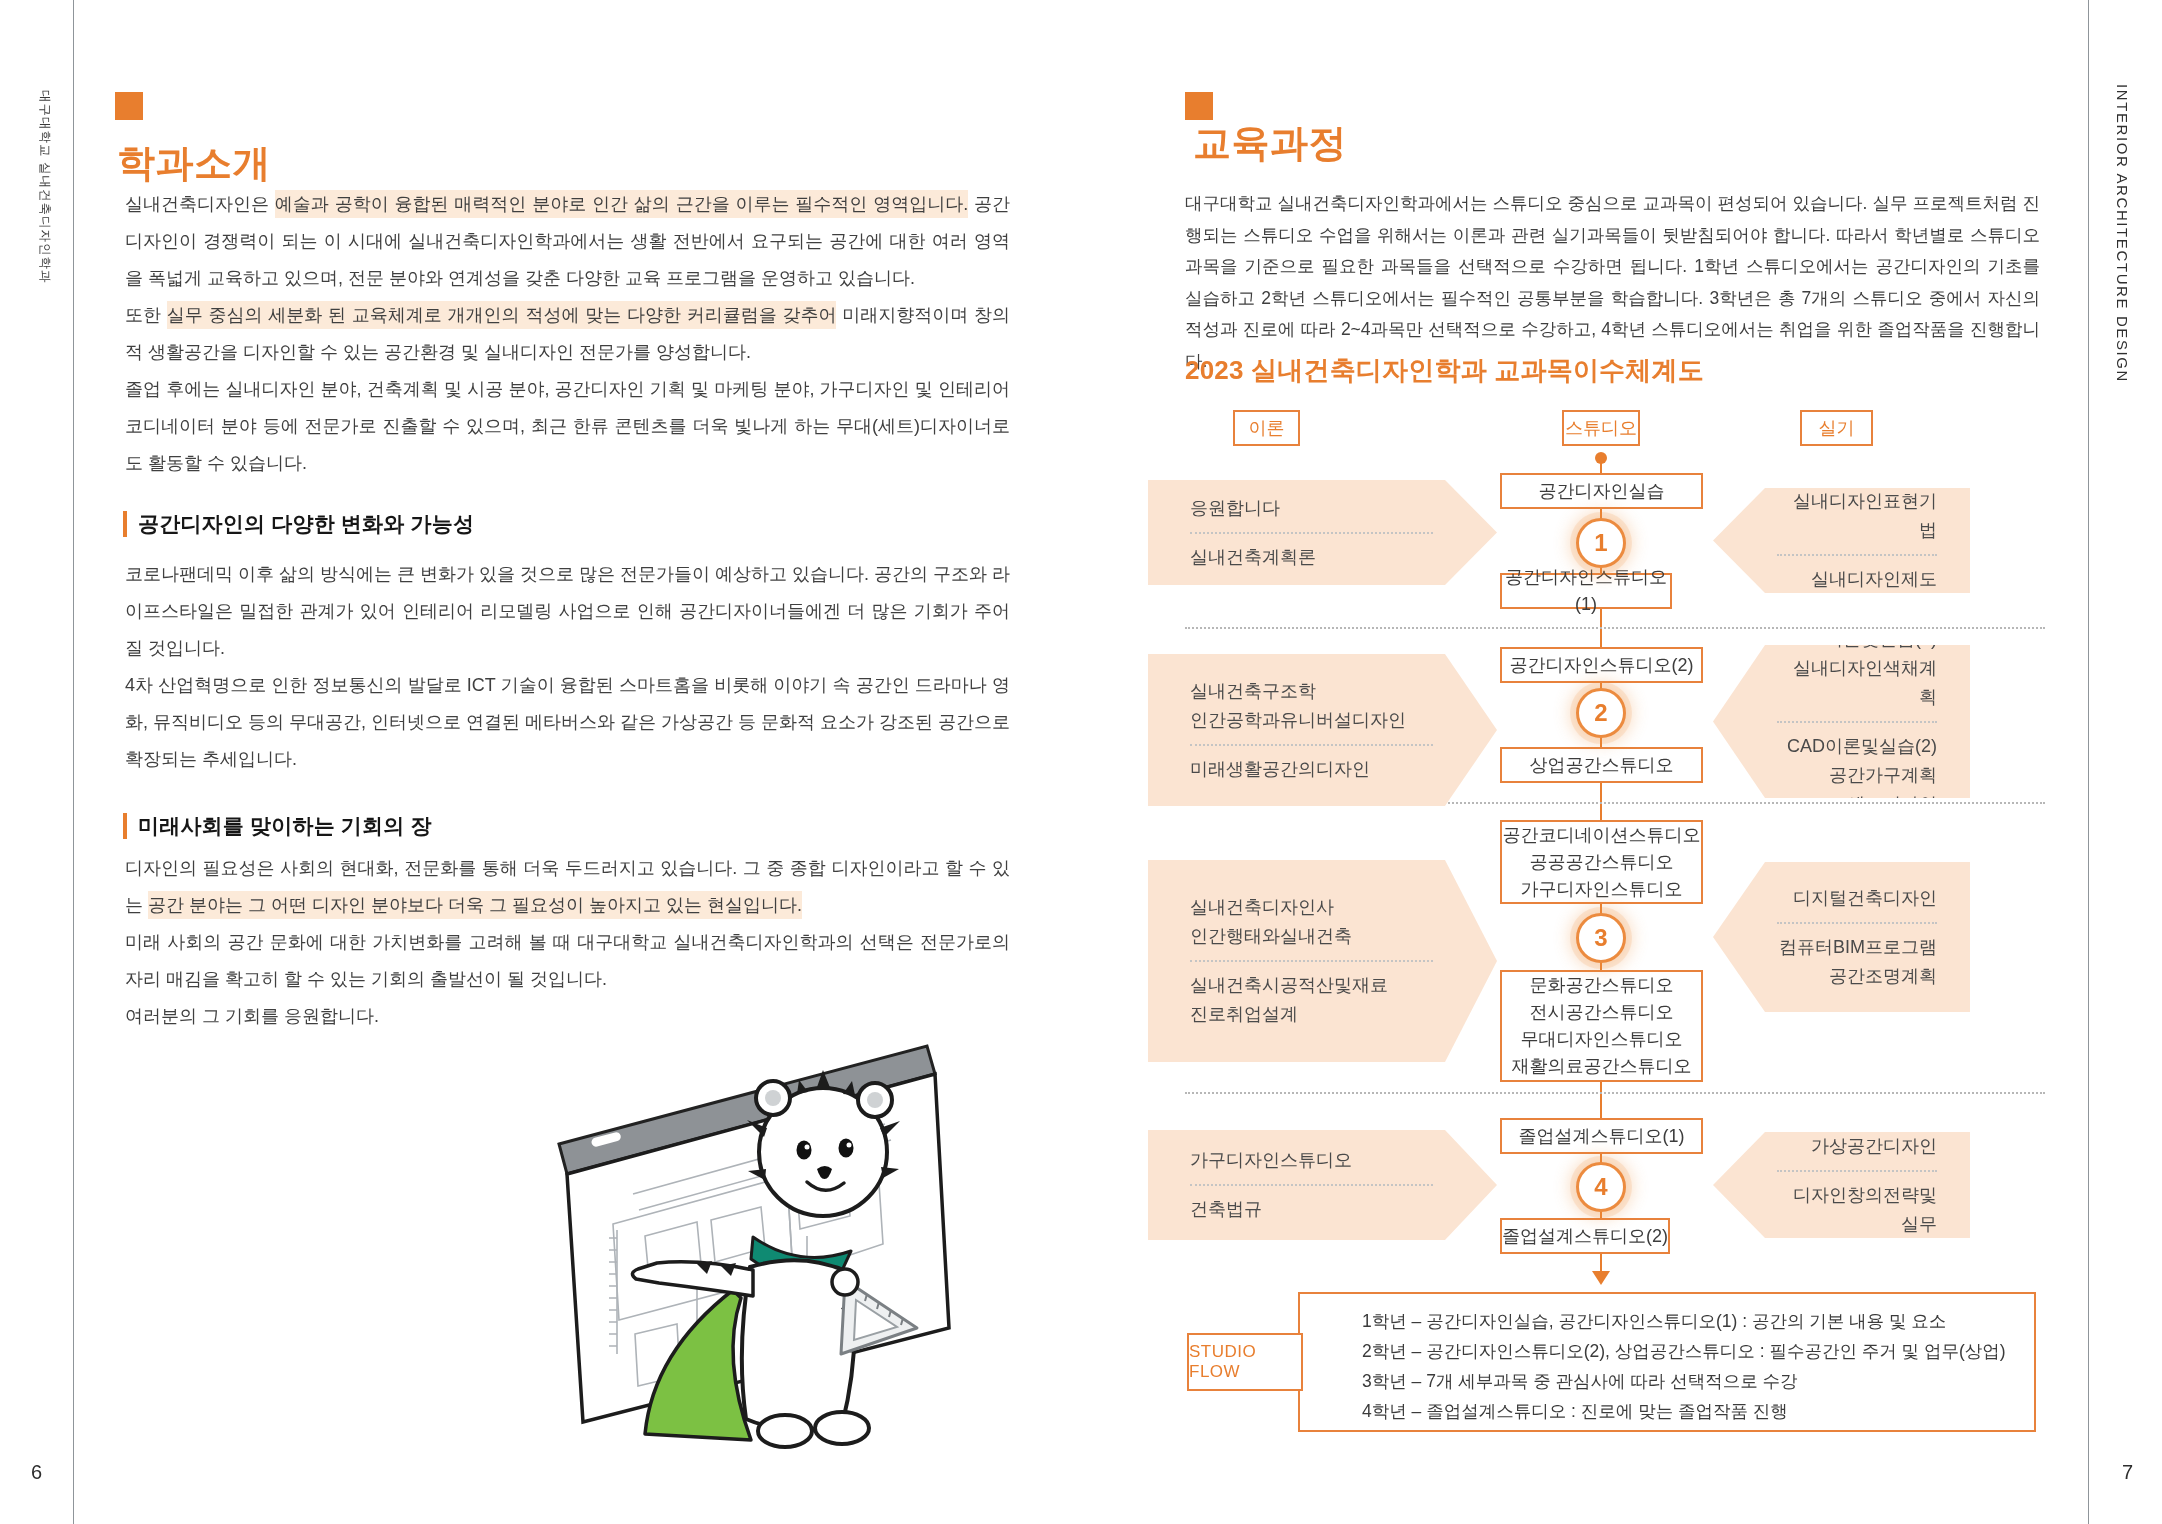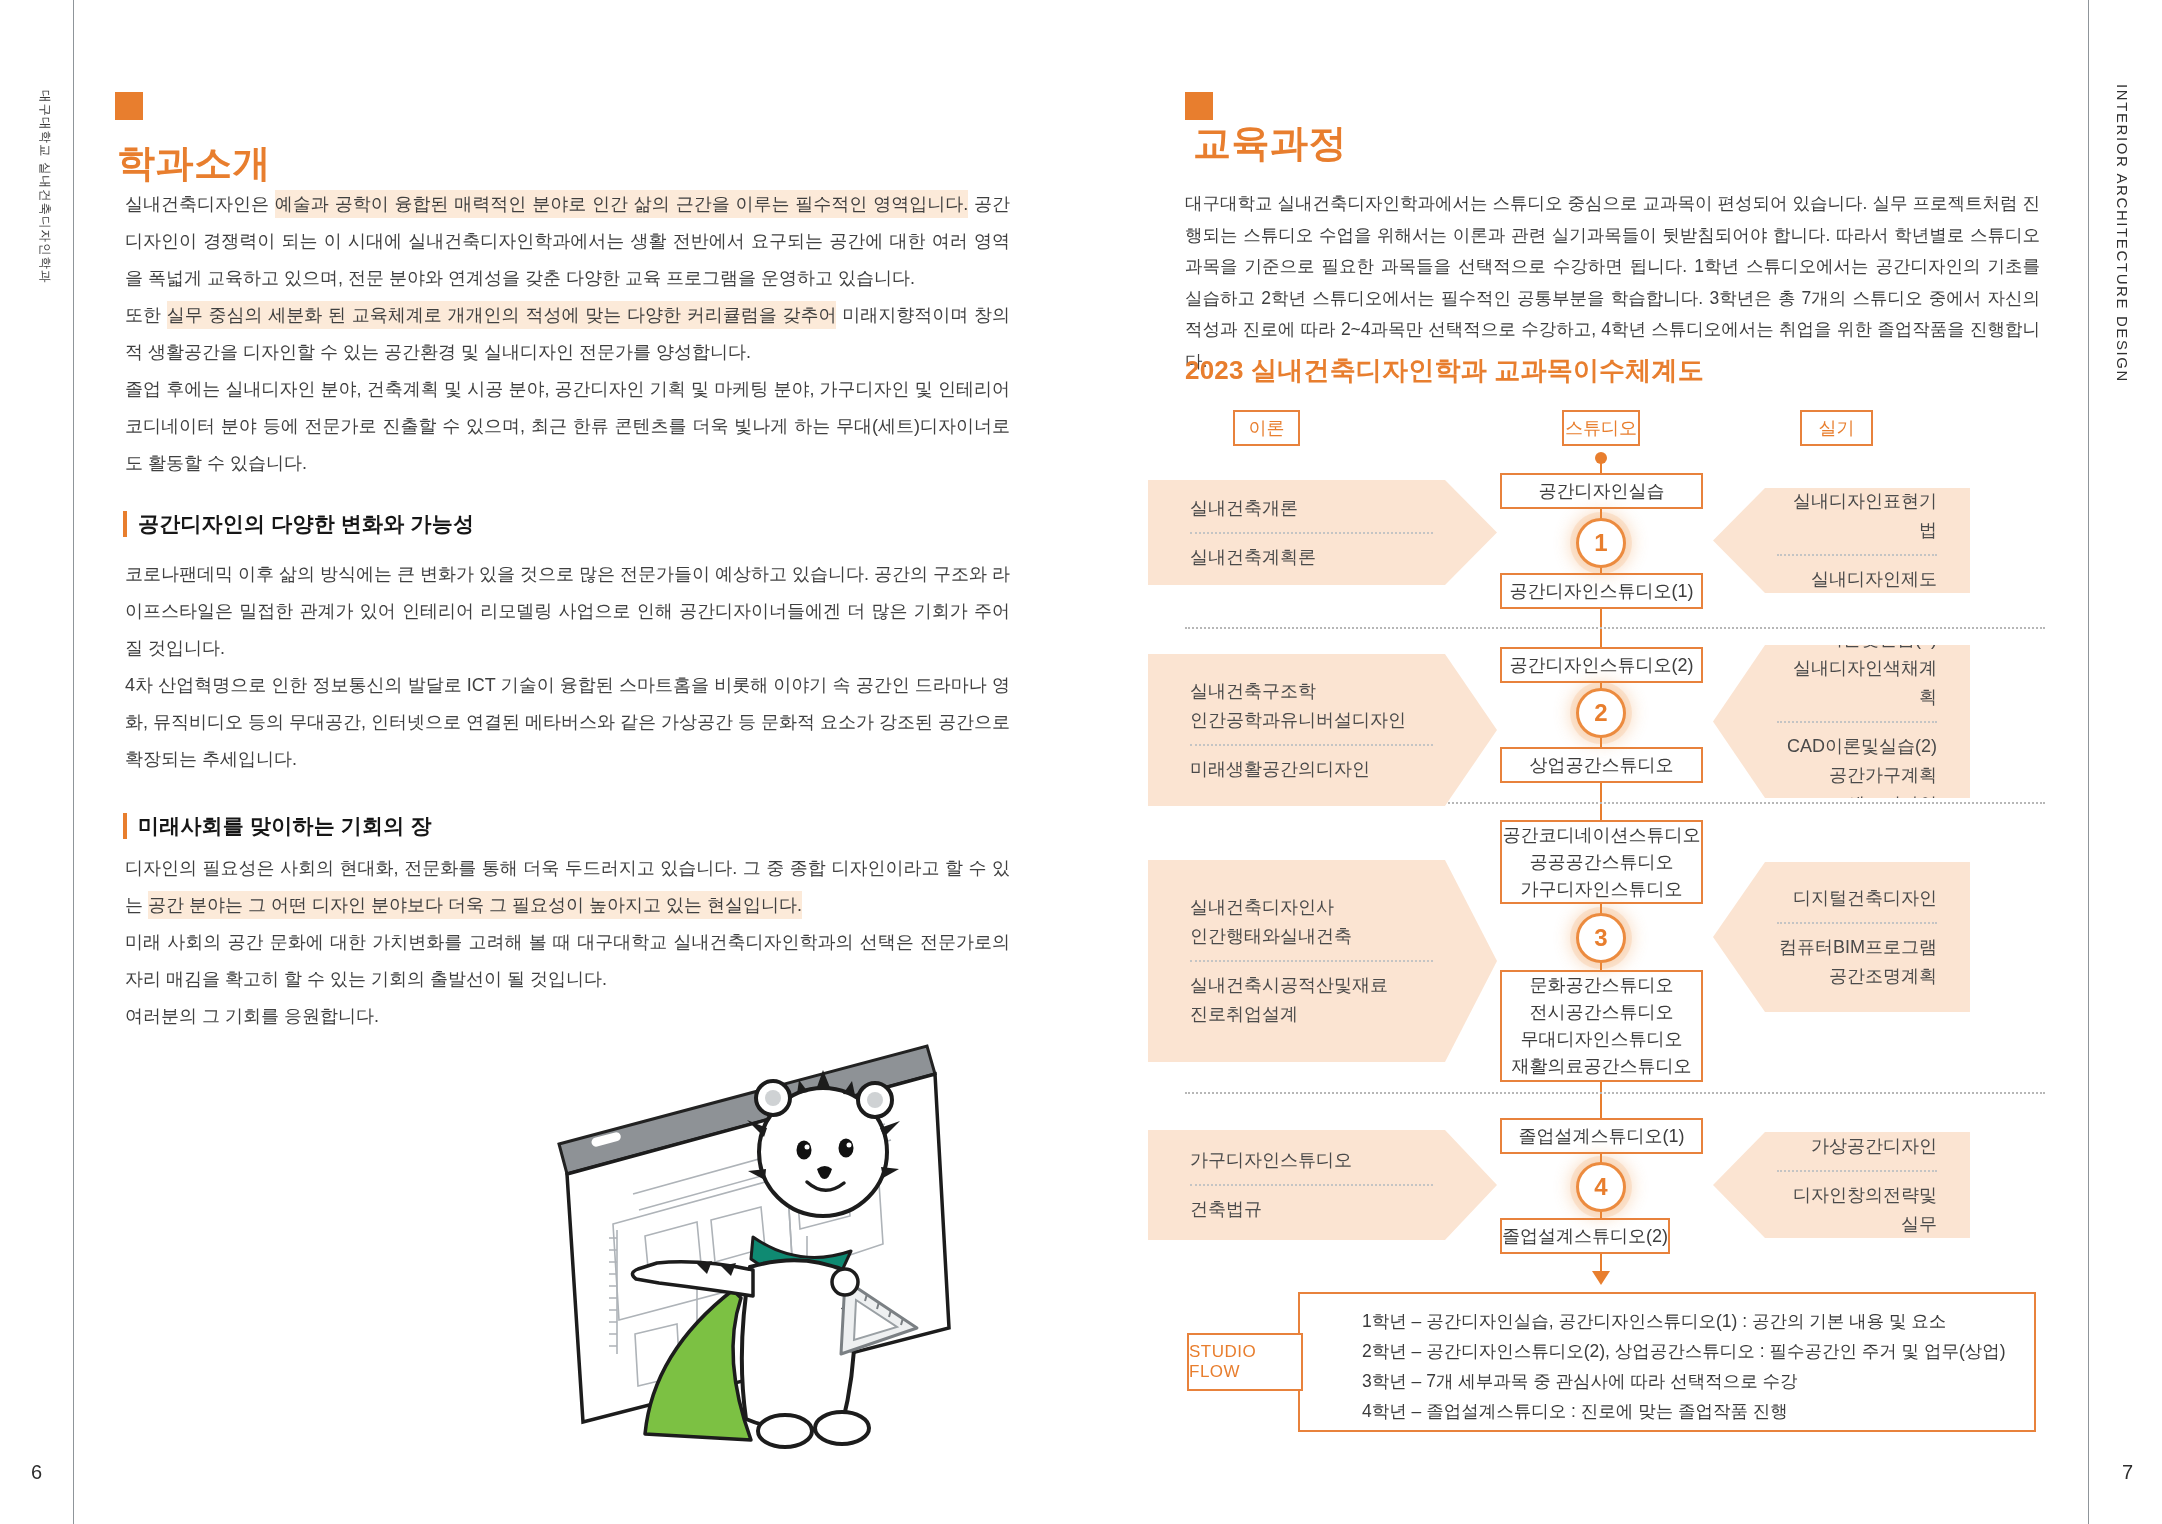--- a/index.html
+++ b/index.html
@@ -165,33 +165,33 @@
     <div class="vline"></div>
     <div class="vdot"></div>
     <div class="varrowhead"></div>
   <div class="fbox fheader" style="left: 93px; top: 5px; width: 67px; height: 36px;">이론</div>
       <div class="fbox fheader" style="left: 422px; top: 5px; width: 78px; height: 36px;">스튜디오</div>
       <div class="fbox fheader" style="left: 660px; top: 5px; width: 73px; height: 36px;">실기</div>
       <div class="year-sep" style="top: 222px;"></div>
       <div class="year-sep" style="top: 397px;"></div>
       <div class="year-sep" style="top: 687px;"></div>
       <div class="ablock a-theory" style="top: 75px; height: 105px;">
-        <div>실내건축개론</div>
+        <div>응원합니다</div>
         <div class="gdiv"></div>
         <div>실내건축계획론</div>
       </div>
       <div class="ablock a-practice" style="top: 83px; height: 105px;">
         <div>실내디자인표현기법</div>
         <div class="gdiv r"></div>
         <div>실내디자인제도</div>
       </div>
       <div class="fbox" style="left: 360px; top: 68px; width: 203px; height: 36px;">
         <div>공간디자인실습</div>
       </div>
-      <div class="fbox" style="left: 360px; top: 168px; width: 203px; height: 36px;">
+      <div class="fbox" style="left: 360px; top: 168px; width: 172px; height: 36px;">
         <div>공간디자인스튜디오(1)</div>
       </div>
       <div class="circle-num" style="top: 138px;">1</div>
       <div class="ablock a-theory" style="top: 233px; height: 152px; margin-top: 16px;">
         <div>실내건축구조학</div>
         <div>인간공학과유니버설디자인</div>
         <div class="gdiv"></div>
         <div>미래생활공간의디자인</div>
       </div>
       <div class="ablock a-practice" style="top: 240px; height: 153px;">

